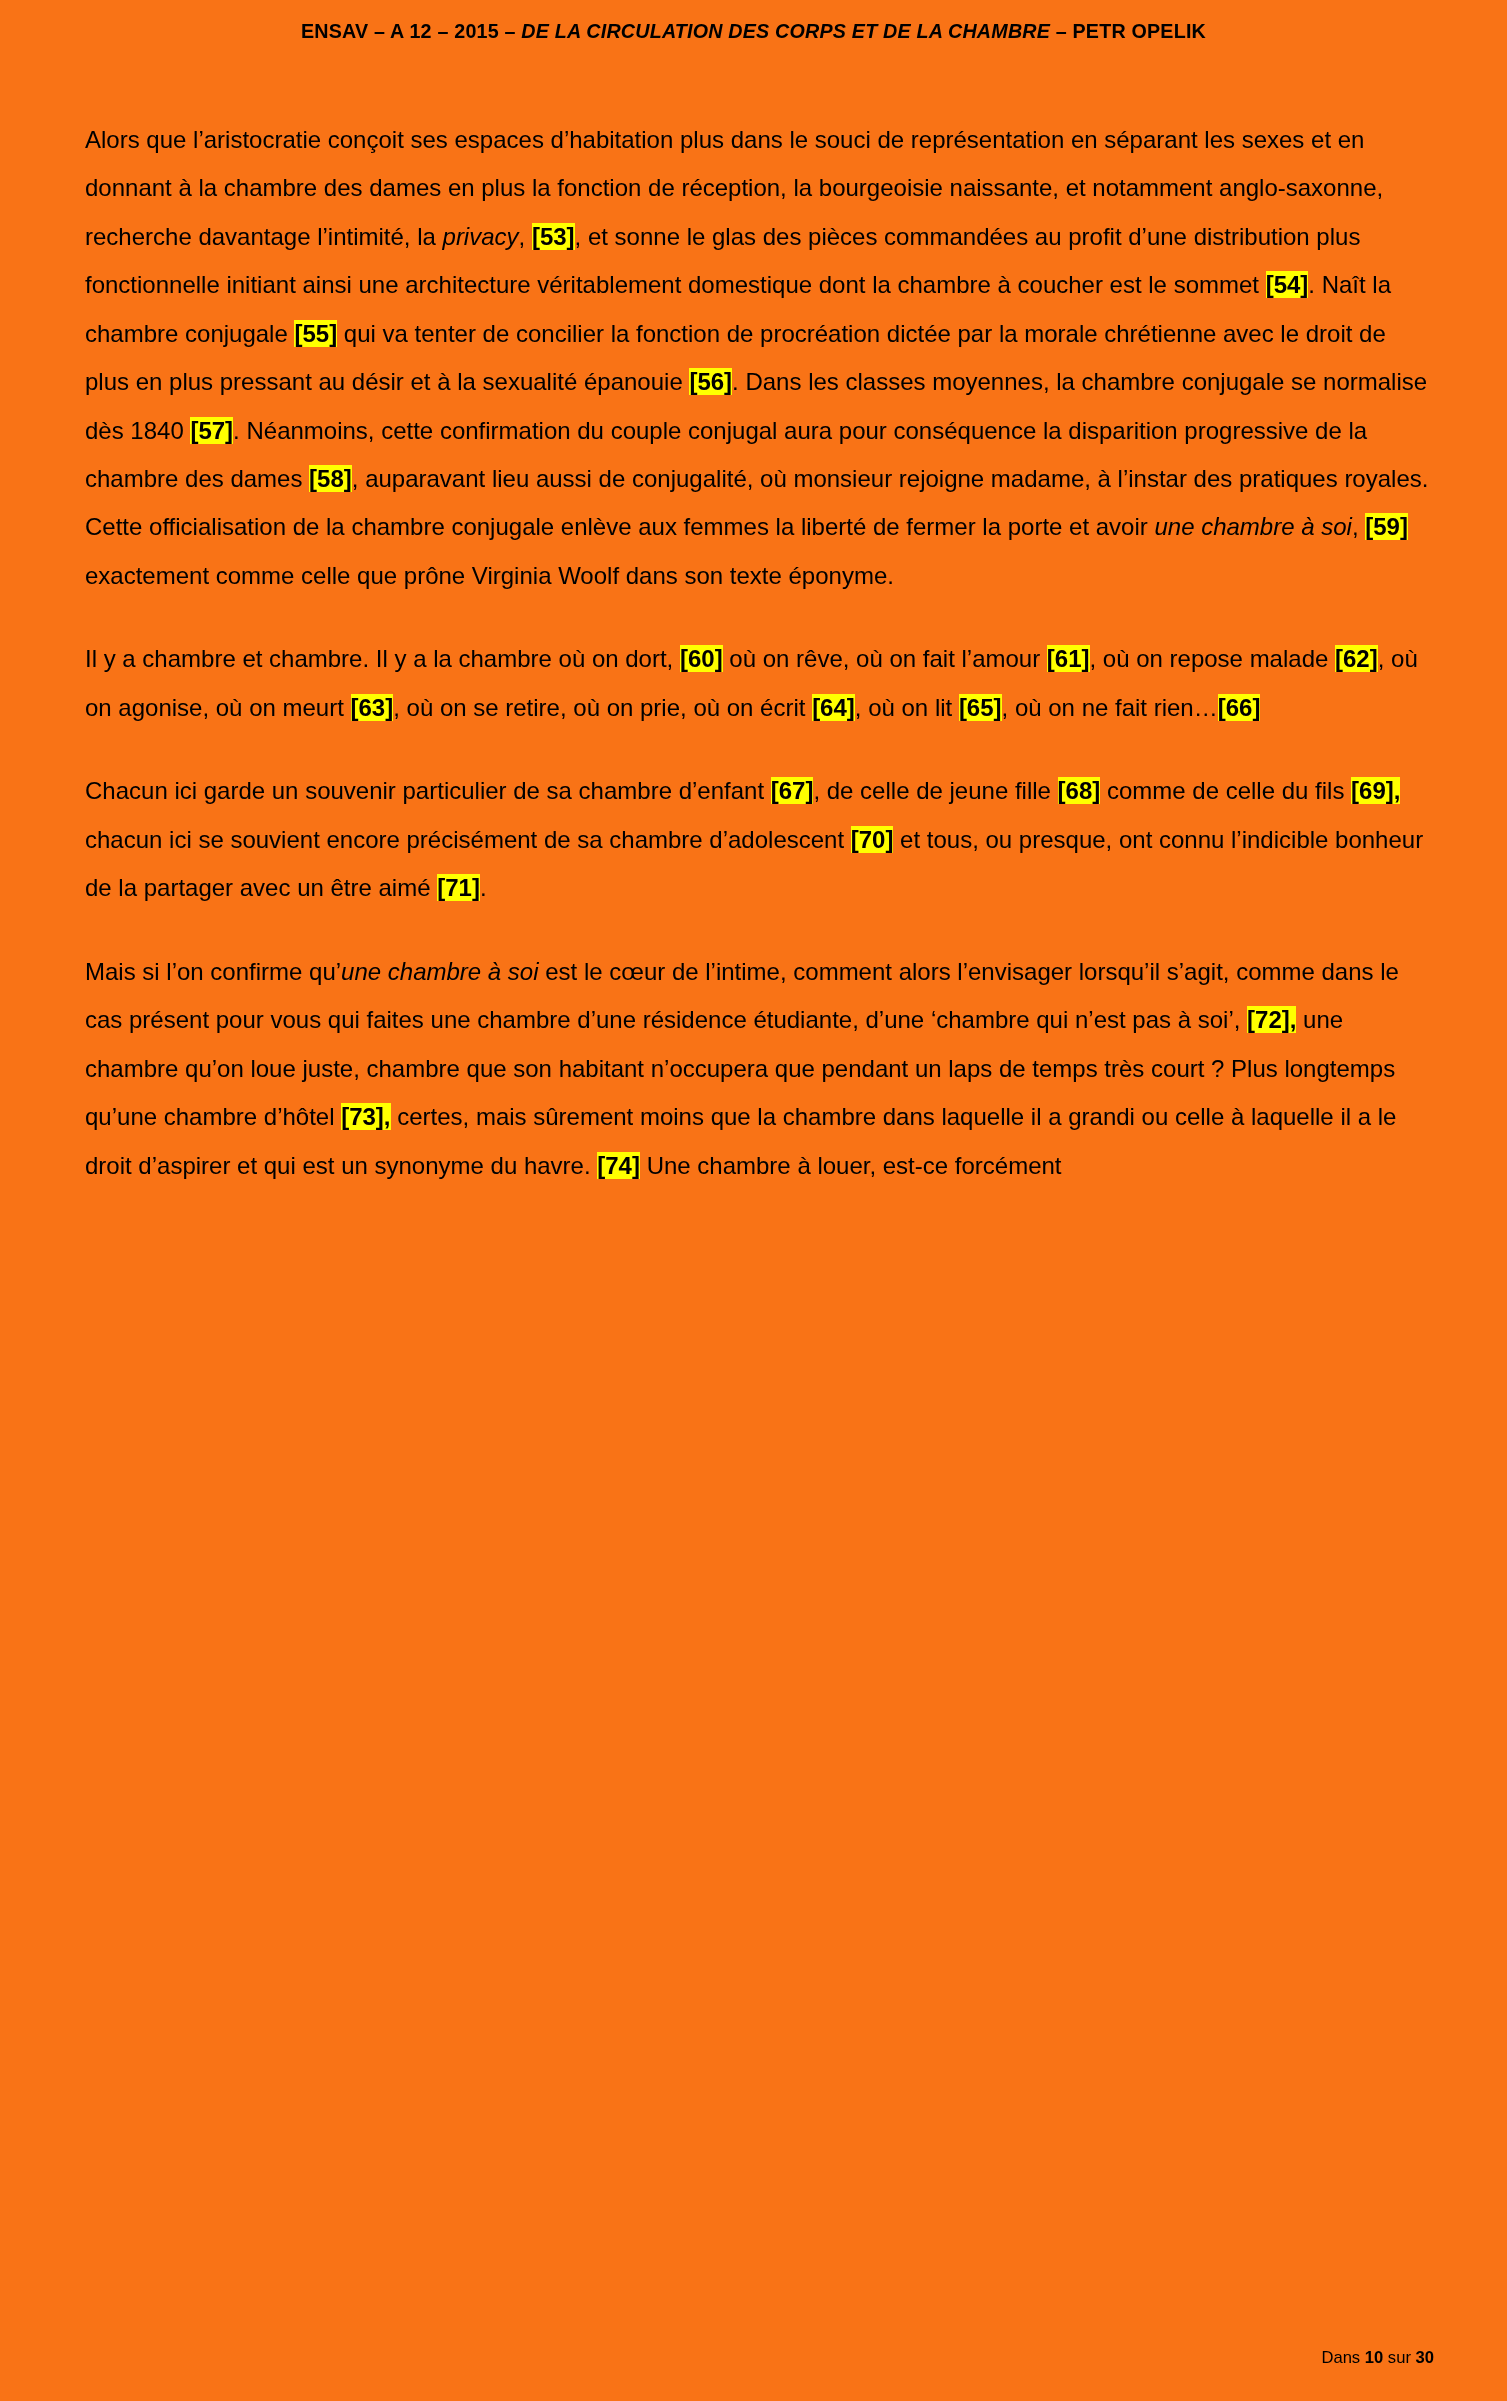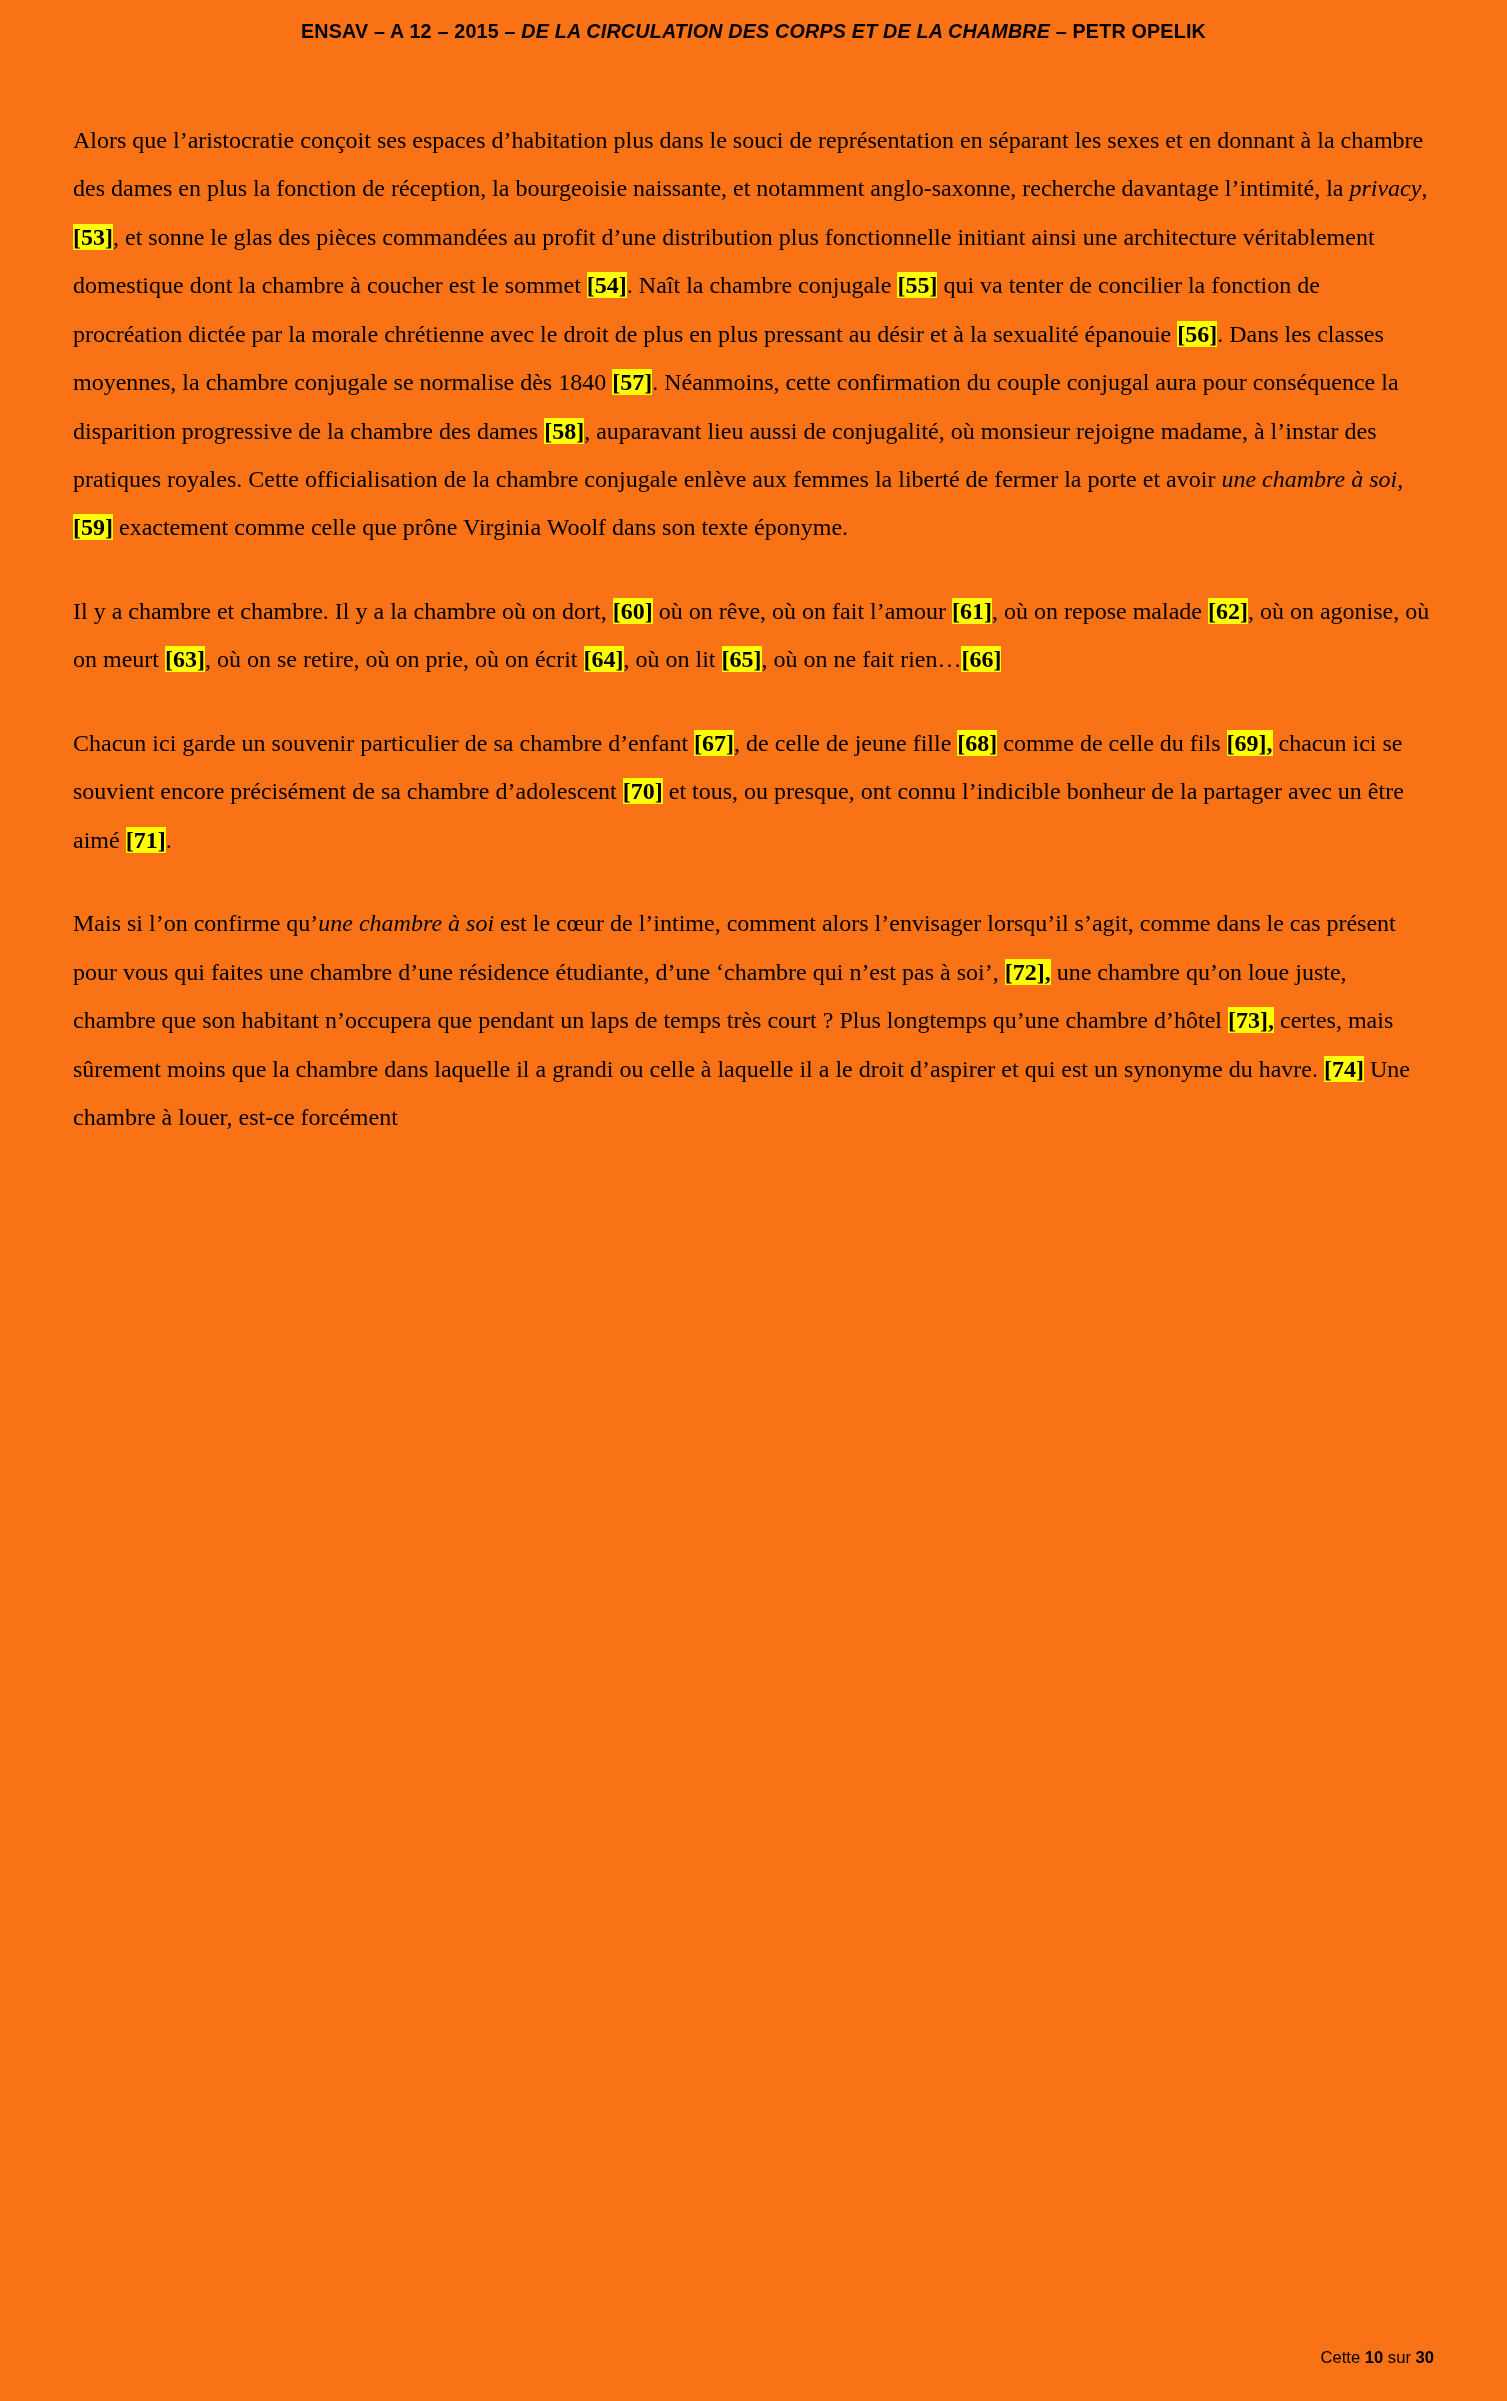--- a/index.html
+++ b/index.html
@@ -29,22 +29,21 @@
   }
   .header .ital {
     font-style: italic;
   }
   .body-text {
     font-size: 24px;
     line-height: 2.02;
     text-align: left;
   }
   .para {
-    margin: 0 0 35px 0;
-    font-family: Liberation Serif, serif;
+    margin: 0 0 35px 12px;
   }
   .para:last-child {
     margin-bottom: 0;
   }
   .hl {
     background: #ffff00;
     font-weight: bold;
   }
   .it {
     font-style: italic;
@@ -69,17 +68,17 @@
   </div>
 
   <div class="body-text" id="body-text">
       <div class="para"><span>Alors que l’aristocratie conçoit ses espaces d’habitation plus dans le souci de représentation en séparant les sexes et en donnant à la chambre des dames en plus la fonction de réception, la bourgeoisie naissante, et notamment anglo-saxonne, recherche davantage l’intimité, la </span><span class="it">privacy</span><span>, </span><span class="hl">[53]</span><span>, et sonne le glas des pièces commandées au profit d’une distribution plus fonctionnelle initiant ainsi une architecture véritablement domestique dont la chambre à coucher est le sommet </span><span class="hl">[54]</span><span>. Naît la chambre conjugale </span><span class="hl">[55]</span><span> qui va tenter de concilier la fonction de procréation dictée par la morale chrétienne avec le droit de plus en plus pressant au désir et à la sexualité épanouie </span><span class="hl">[56]</span><span>. Dans les classes moyennes, la chambre conjugale se normalise dès 1840 </span><span class="hl">[57]</span><span>. Néanmoins, cette confirmation du couple conjugal aura pour conséquence la disparition progressive de la chambre des dames </span><span class="hl">[58]</span><span>, auparavant lieu aussi de conjugalité, où monsieur rejoigne madame, à l’instar des pratiques royales. Cette officialisation de la chambre conjugale enlève aux femmes la liberté de fermer la porte et avoir </span><span class="it">une chambre à soi</span><span>, </span><span class="hl">[59]</span><span> exactement comme celle que prône Virginia Woolf dans son texte éponyme.</span></div>
       <div class="para"><span>Il y a chambre et chambre. Il y a la chambre où on dort, </span><span class="hl">[60]</span><span> où on rêve, où on fait l’amour </span><span class="hl">[61]</span><span>, où on repose malade </span><span class="hl">[62]</span><span>, où on agonise, où on meurt </span><span class="hl">[63]</span><span>, où on se retire, où on prie, où on écrit </span><span class="hl">[64]</span><span>, où on lit </span><span class="hl">[65]</span><span>, où on ne fait rien…</span><span class="hl">[66]</span></div>
       <div class="para"><span>Chacun ici garde un souvenir particulier de sa chambre d’enfant </span><span class="hl">[67]</span><span>, de celle de jeune fille </span><span class="hl">[68]</span><span> comme de celle du fils </span><span class="hl">[69],</span><span> chacun ici se souvient encore précisément de sa chambre d’adolescent </span><span class="hl">[70]</span><span> et tous, ou presque, ont connu l’indicible bonheur de la partager avec un être aimé </span><span class="hl">[71]</span><span>.</span></div>
       <div class="para"><span> Mais si l’on confirme qu’</span><span class="it">une chambre à soi</span><span> est le cœur de l’intime, comment alors l’envisager lorsqu’il s’agit, comme dans le cas présent pour vous qui faites une chambre d’une résidence étudiante, d’une ‘chambre qui n’est pas à soi’, </span><span class="hl">[72],</span><span> une chambre qu’on loue juste, chambre que son habitant n’occupera que pendant un laps de temps très court ? Plus longtemps qu’une chambre d’hôtel </span><span class="hl">[73],</span><span> certes, mais sûrement moins que la chambre dans laquelle il a grandi ou celle à laquelle il a le droit d’aspirer et qui est un synonyme du havre. </span><span class="hl">[74]</span><span> Une chambre à louer, est-ce forcément</span></div>
     </div>
 
   <div class="footer">
-    <span>Cette </span><b>10</b><span> sur </span><b>30</b>
+    <span>Dans </span><b>10</b><span> sur </span><b>30</b>
   </div>
 
 </div>
 
 
 </body></html>

